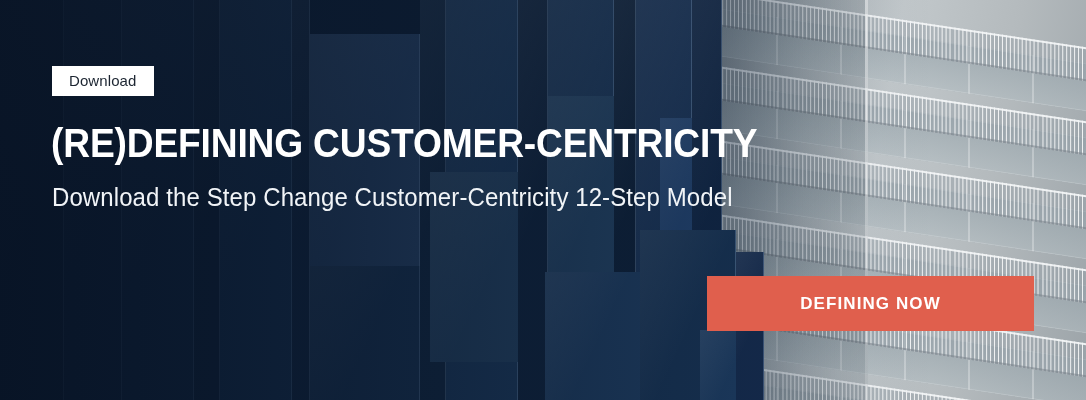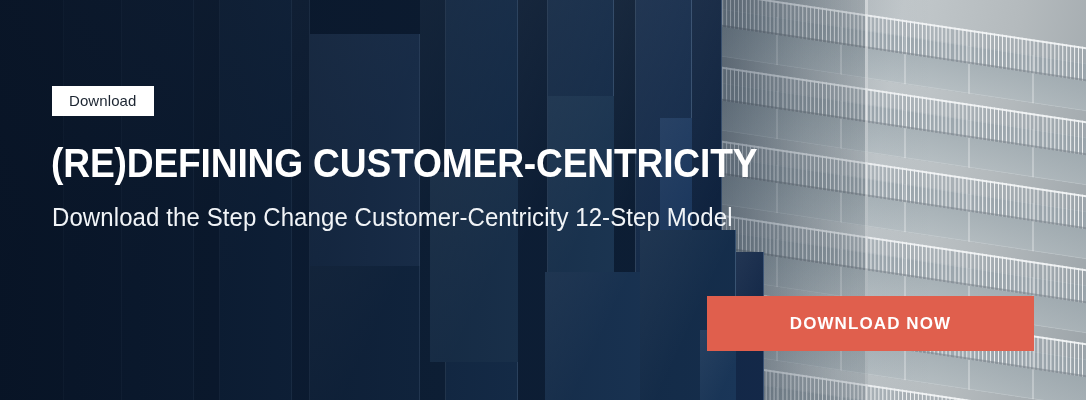--- a/index.html
+++ b/index.html
@@ -72,21 +72,21 @@
     background:linear-gradient(90deg,
       rgba(8,20,38,.92) 0%,
       rgba(10,24,44,.80) 22%,
       rgba(12,28,50,.52) 45%,
       rgba(14,32,56,.26) 62%,
       rgba(20,40,64,.06) 74%,
       rgba(0,0,0,0) 86%);
   }
 
   
-  .content{position:absolute;inset:0;margin-top:20px;}
+  .content{position:absolute;inset:0;}
 
   .badge{
     position:absolute;left:52px;top:66px;
     background:#ffffff;color:#1b2430;
     padding:6px 17px 7px 17px;
     font-size:15px;line-height:17px;
     letter-spacing:.1px;
     white-space:nowrap;
   }
 
@@ -206,17 +206,17 @@
 
   <div class="content">
 
     <div class="badge" style="background: rgb(255, 255, 255); color: rgb(27, 36, 48);">Download</div>
 
     <div class="headline" style="color: rgb(255, 255, 255);">(RE)DEFINING CUSTOMER-CENTRICITY</div>
 
     <div class="subhead" style="color: rgb(241, 244, 247);">Download the Step Change Customer-Centricity 12-Step Model</div>
 
     <button class="cta" style="background: rgb(224, 95, 77);">
-      <span class="cta-label" style="color: rgb(255, 255, 255);">DOWNLOAD NOW</span>
+      <span class="cta-label" style="color: rgb(255, 255, 255);">DEFINING NOW</span>
     </button>
 
   </div>
 </div>
 
 </body></html>

